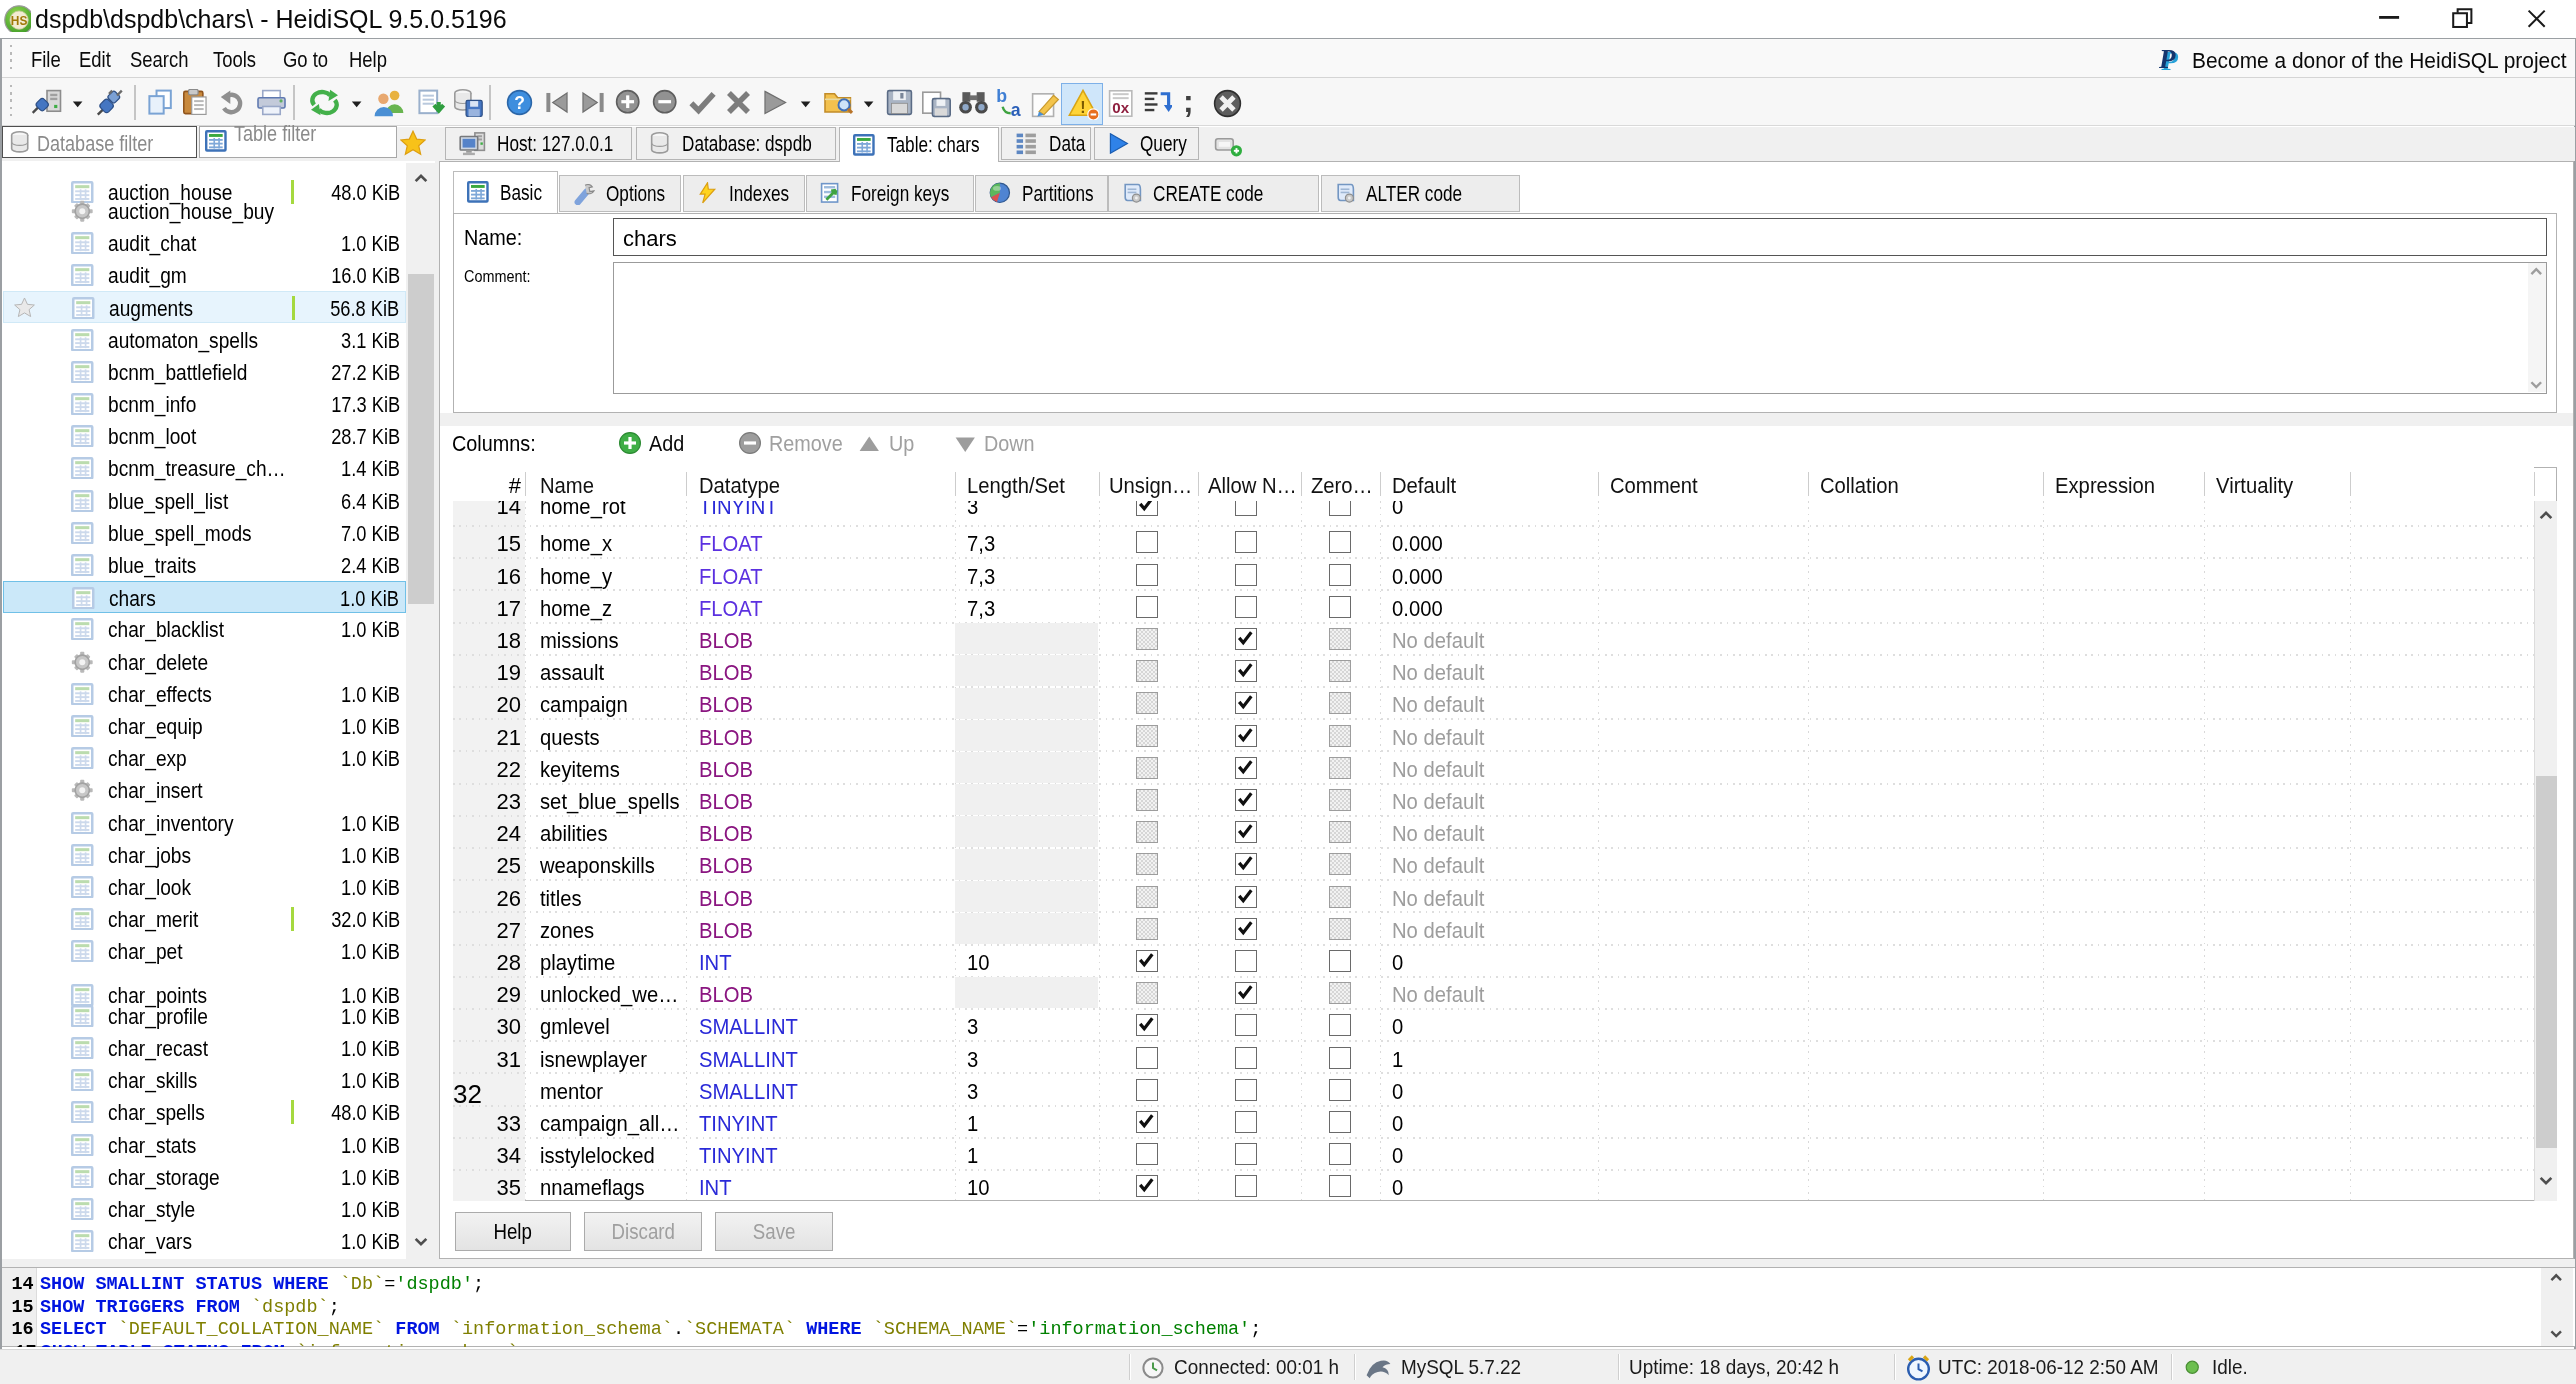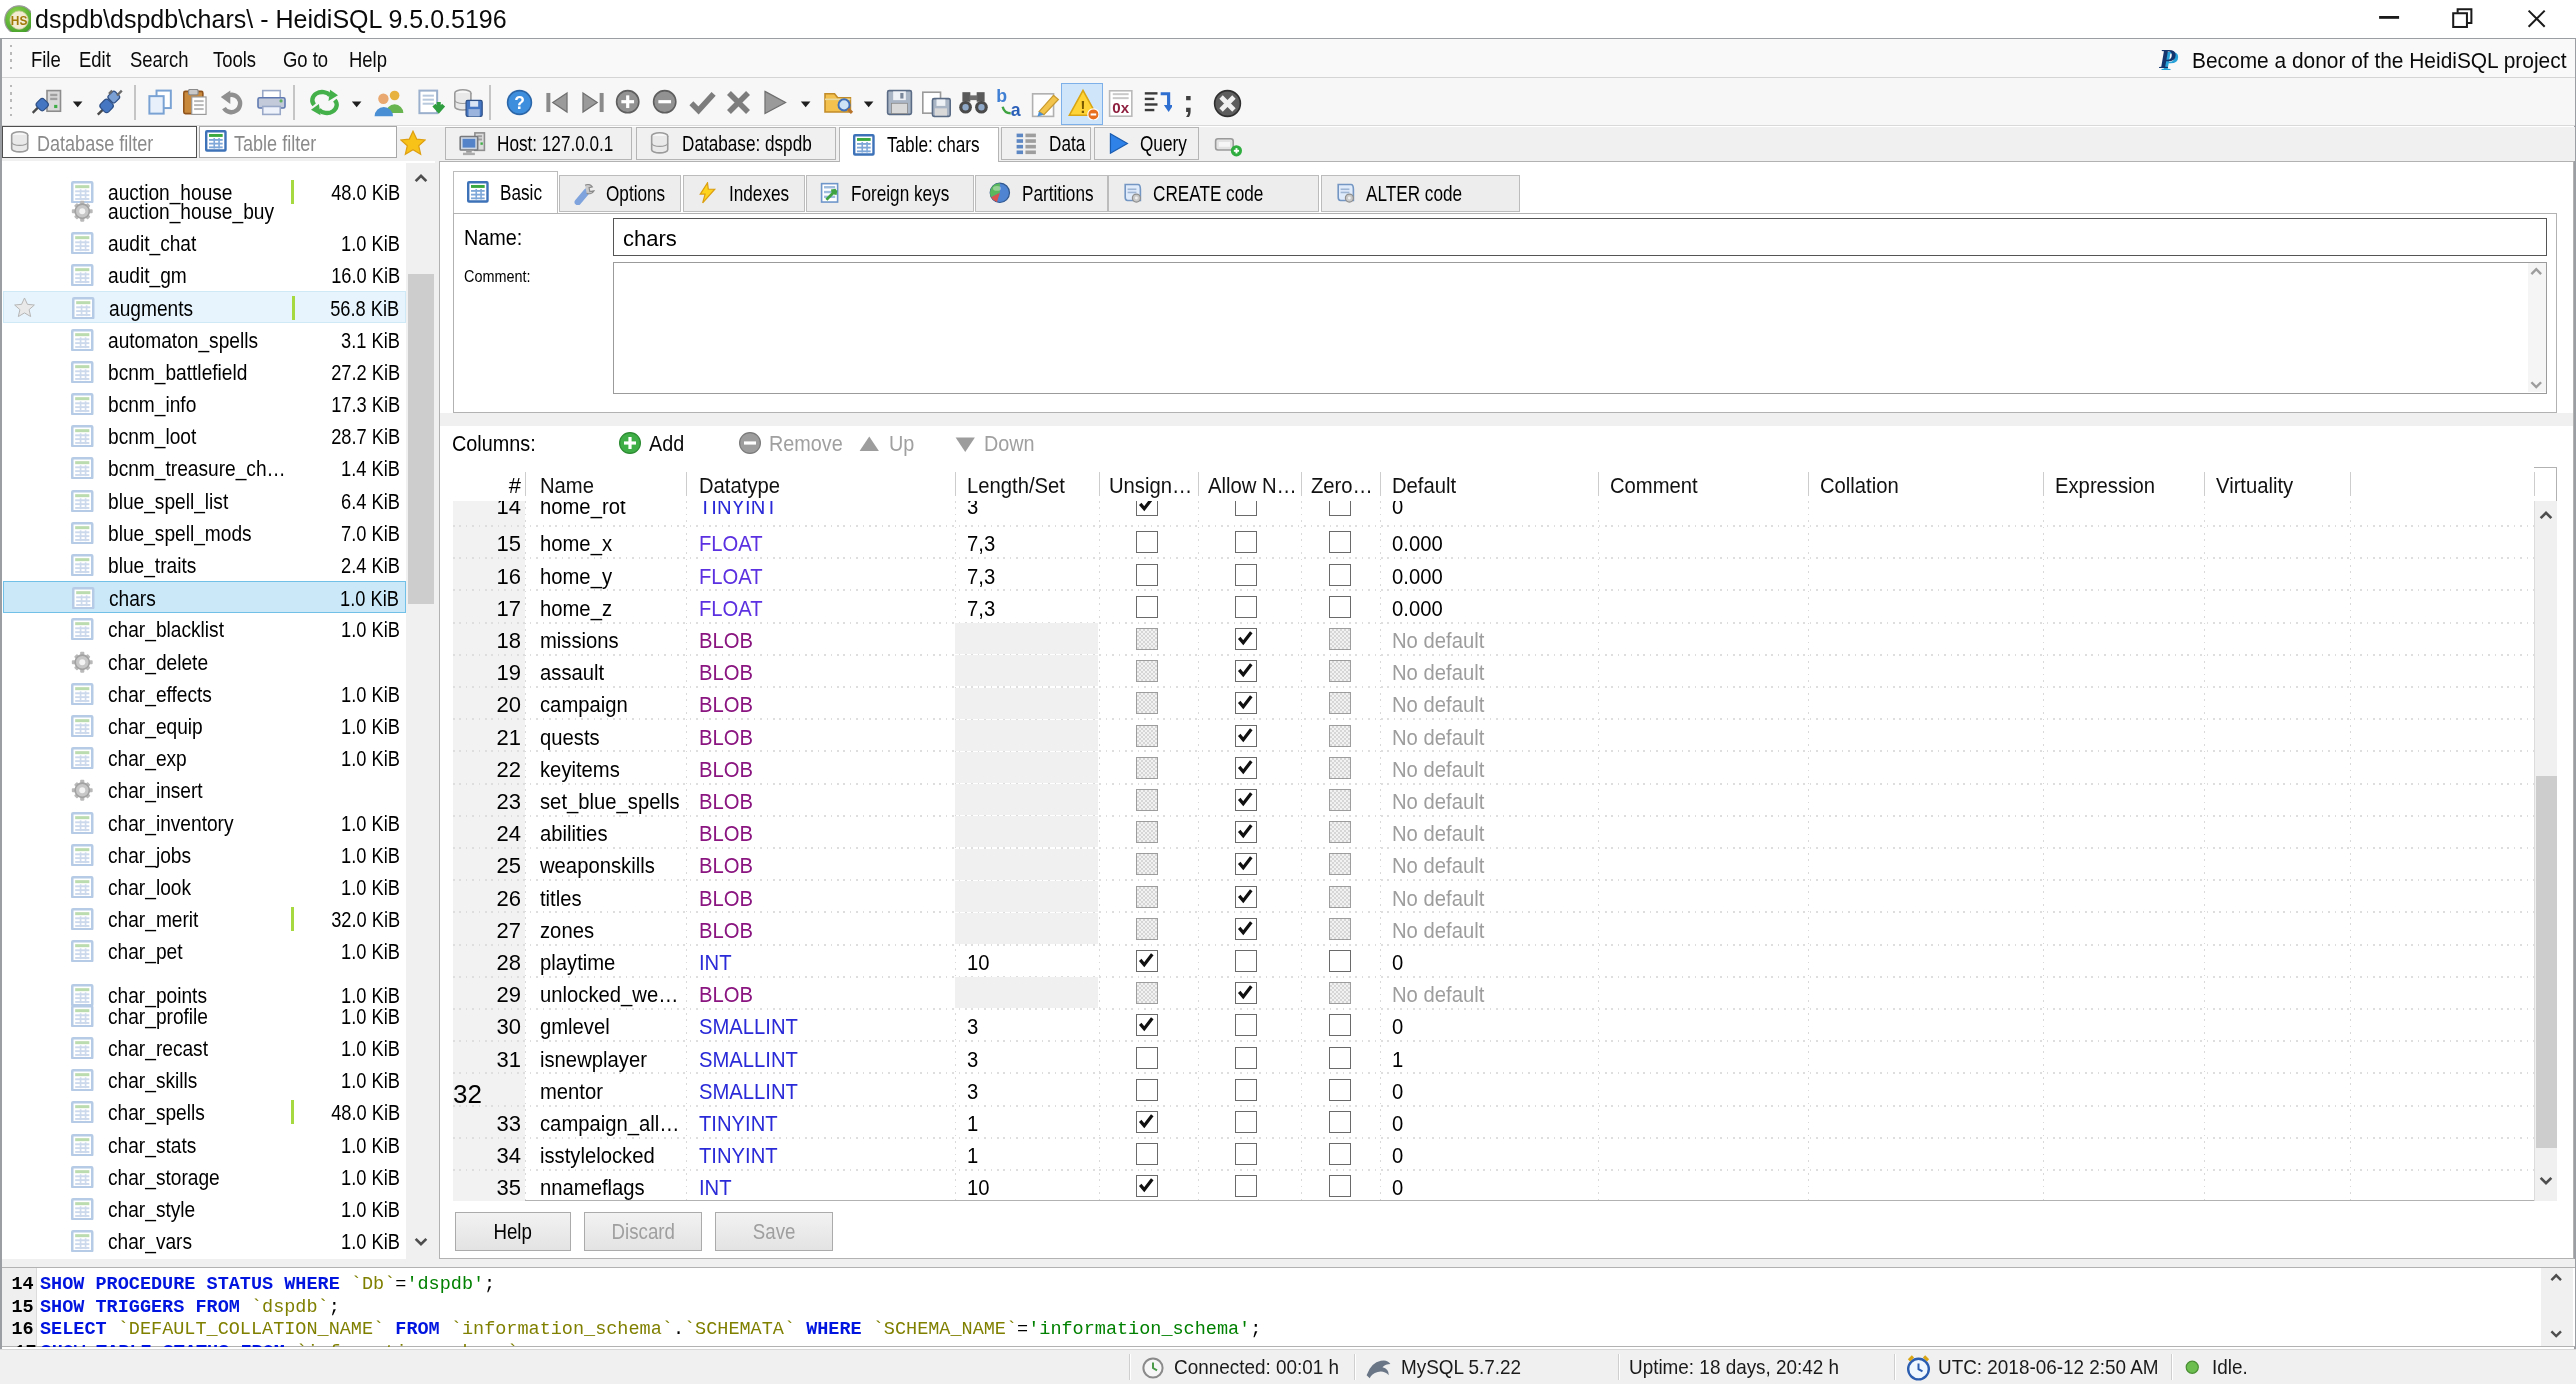--- a/index.html
+++ b/index.html
@@ -255,21 +255,21 @@
 <div class="abs" style="left:199px;top:126px;width:198px;height:32px;background:#fff;border:0.8px solid #a8a8a8"></div>
 <svg class="abs" style="left:205px;top:130px;" width="22.5" height="22.5" viewBox="0 0 28 28">
     <rect x="1.5" y="1.5" width="24.0" height="24.0" fill="#ffffff" stroke="#3d72b8" stroke-width="3" rx="1"></rect>
     <rect x="5.0" y="5.0" width="17.0" height="3.6" fill="#3aa83f"></rect>
     <rect x="5.0" y="11.2" width="17.0" height="2.3" fill="#7fa8d8"></rect>
     <rect x="5.0" y="15.8" width="17.0" height="2.3" fill="#7fa8d8"></rect>
     <rect x="5.0" y="20.4" width="17.0" height="2.3" fill="#7fa8d8"></rect>
     <rect x="10.5" y="10.0" width="2.0" height="13.0" fill="#7fa8d8"></rect>
     <rect x="16.5" y="10.0" width="2.0" height="13.0" fill="#7fa8d8"></rect>
   </svg>
-<div class="abs" style="left:234px;top:131px;font-size:22px;color:#8a8a8a;font-weight:normal;white-space:pre;"><span class="sx82">Table filter</span></div>
+<div class="abs" style="left:234px;top:121px;font-size:22px;color:#8a8a8a;font-weight:normal;white-space:pre;"><span class="sx82">Table filter</span></div>
 <svg class="abs" style="left:400px;top:130px;" width="26" height="26" viewBox="0 0 32 32">
     <path d="M16 1.5 L20.5 11.2 L31 12.2 L23 19.3 L25.4 29.8 L16 24.2 L6.6 29.8 L9 19.3 L1 12.2 L11.5 11.2 Z" fill="#f8c219" stroke="#de9f10" stroke-width="1.5"></path>
   </svg>
 <div class="tab1" style="left:445px;width:187px">
     <svg width="27" height="24" viewBox="0 0 34 30" style="flex:none">
       <rect x="20" y="1" width="12" height="22" fill="#dcdcdc" stroke="#8e8e8e" stroke-width="2"></rect>
       <rect x="23" y="4" width="6" height="2.5" fill="#9e9e9e"></rect>
       <rect x="23" y="8" width="6" height="2.5" fill="#9e9e9e"></rect>
       <rect x="27" y="13" width="3" height="3" fill="#3fae46"></rect>
       <rect x="1.5" y="5.5" width="22" height="17" fill="#cdd6e2" stroke="#77797c" stroke-width="2" rx="1"></rect>
@@ -1176,21 +1176,21 @@
     <div class="abs" style="left:406px;top:113px;width:26px;height:330px;background:#cdcdcd"></div>
     <svg class="abs" style="left:411px;top:1074px" width="16" height="13" viewBox="0 0 18 14">
       <path d="M3 4 L9 10 L15 4" stroke="#4e4e4e" stroke-width="3" fill="none"></path>
     </svg>
   </div>
 <div class="abs" style="left:435px;top:161px;width:4px;height:1098px;background:#f0f0f0"></div>
 <div class="abs" style="left:1.6px;top:1259px;width:2573px;height:8px;background:#f0f0f0"></div>
 <div class="abs" style="left:1.6px;top:1267px;width:2573px;height:80px;background:#fff;border:0.8px solid #b2b2b2;border-left:none;border-right:none"></div>
 <div class="abs" style="left:1.6px;top:1268px;width:35px;height:78px;background:#efefef;border-right:0.8px solid #dcdcdc"></div>
 <div class="abs mono" style="left:1.6px;top:1274px;width:32px;text-align:right;color:#000;font-weight:bold">14</div>
-<div class="abs mono" style="left:40px;top:1274px"><span class="k">SHOW PROCEDURE STATUS WHERE</span> <span class="idt">`Db`</span>=<span class="s">'dspdb'</span>;</div>
+<div class="abs mono" style="left:40px;top:1274px"><span class="k">SHOW SMALLINT STATUS WHERE</span> <span class="idt">`Db`</span>=<span class="s">'dspdb'</span>;</div>
 <div class="abs mono" style="left:1.6px;top:1297px;width:32px;text-align:right;color:#000;font-weight:bold">15</div>
 <div class="abs mono" style="left:40px;top:1297px"><span class="k">SHOW TRIGGERS FROM</span> <span class="idt">`dspdb`</span>;</div>
 <div class="abs mono" style="left:1.6px;top:1319px;width:32px;text-align:right;color:#000;font-weight:bold">16</div>
 <div class="abs mono" style="left:40px;top:1319px"><span class="k">SELECT</span> <span class="idt">`DEFAULT_COLLATION_NAME`</span> <span class="k">FROM</span> <span class="idt">`information_schema`</span>.<span class="idt">`SCHEMATA`</span> <span class="k">WHERE</span> <span class="idt">`SCHEMA_NAME`</span>=<span class="s">'information_schema'</span>;</div>
 <div class="abs" style="left:1.6px;top:1342px;width:2536px;height:4.8px;overflow:hidden">
     <div class="abs mono" style="left:0;top:0;width:35px;text-align:right;color:#000;font-weight:bold">17</div>
     <div class="abs mono" style="left:39px;top:0"><span class="k">SHOW TABLE STATUS FROM</span> <span class="idt">`information_schema`</span>;</div>
   </div>
 <div class="abs" style="left:2541px;top:1268px;width:32px;height:78px;background:#f0f0f0"></div>
 <svg class="abs" style="left:2549px;top:1272px;" width="16" height="13" viewBox="0 0 20 16">

